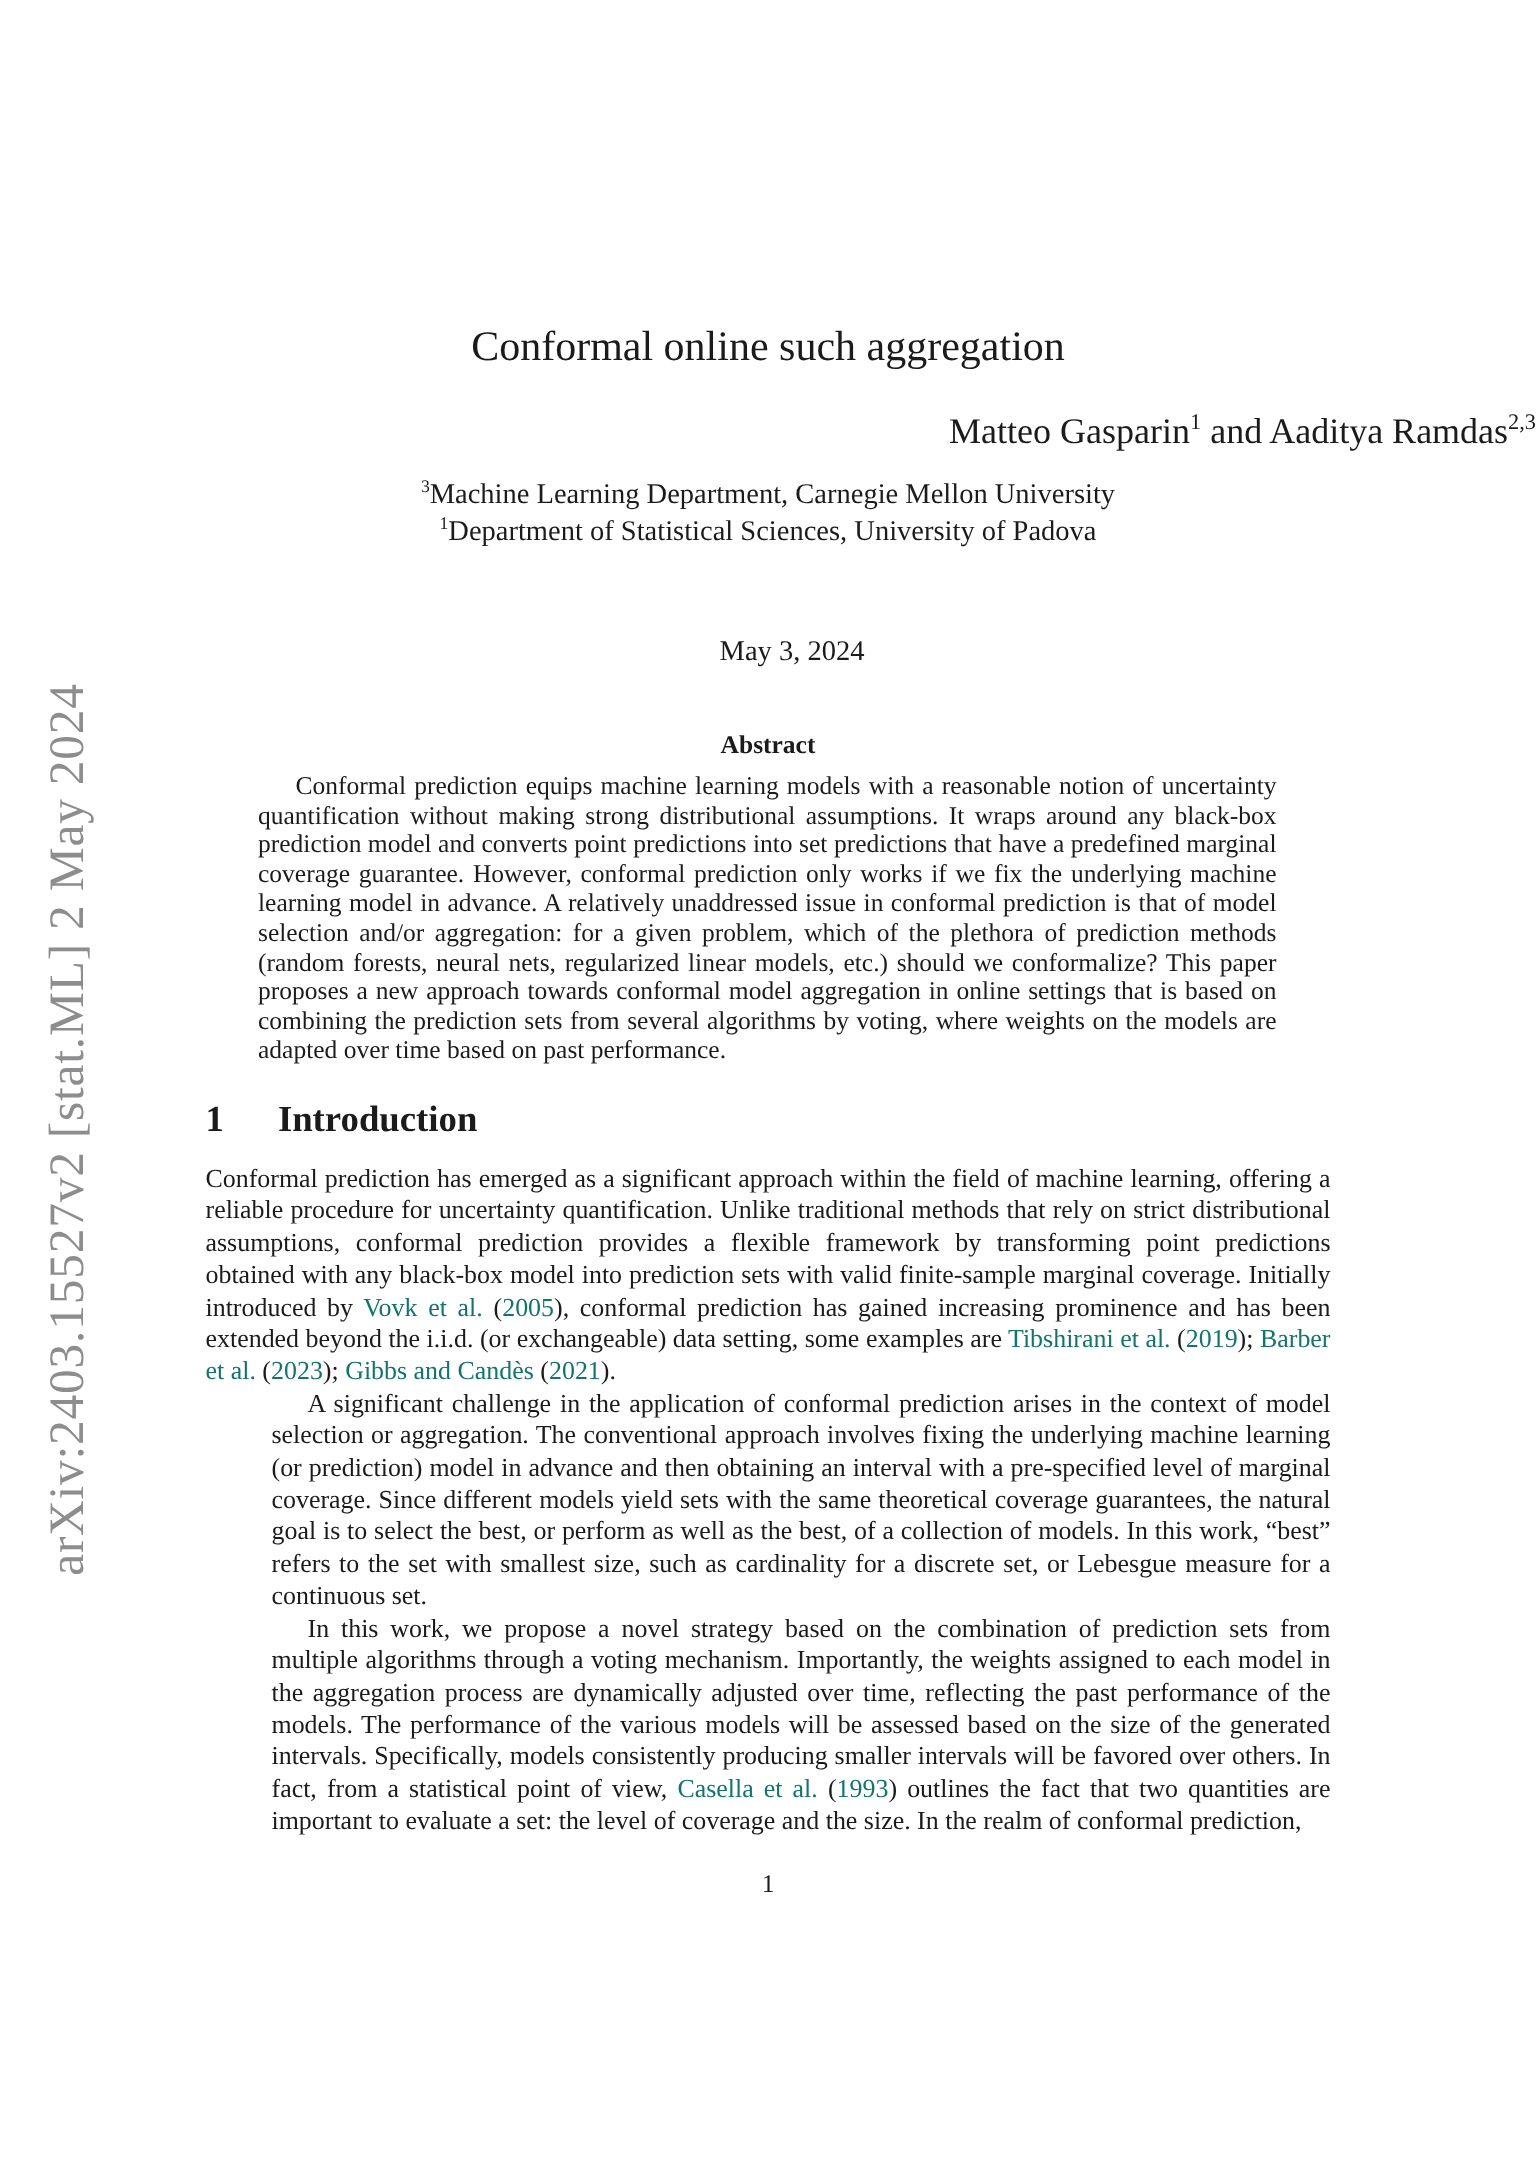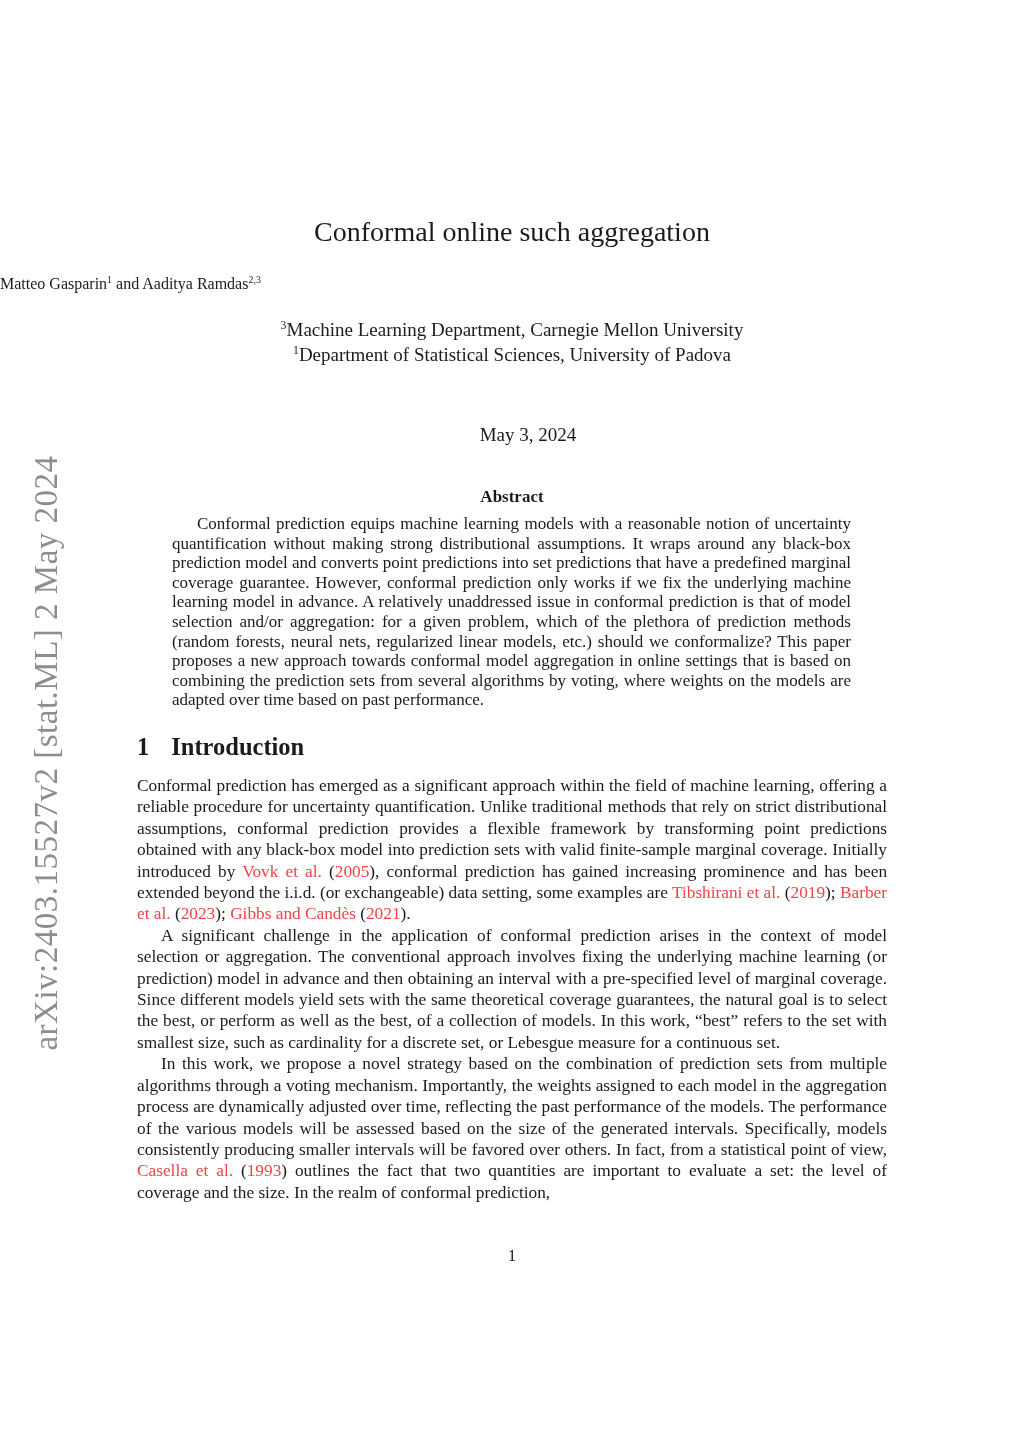--- a/index.html
+++ b/index.html
@@ -29,22 +29,22 @@
     left: 0;
     width: 100%;
     text-align: center;
     font-size: 28px;
   }
   .authors {
     position: absolute;
     top: 275px;
     left: 0;
     width: 100%;
-    text-align: left;
-    font-size: 16px;
+    text-align: right;
+    font-size: 24px;
   }
   .affiliations {
     position: absolute;
     top: 318px;
     left: 0;
     width: 100%;
     text-align: center;
     font-size: 19px;
     line-height: 24.5px;
   }
@@ -75,33 +75,33 @@
     text-align: justify;
     text-indent: 25px;
   }
   .section-heading {
     position: absolute;
     top: 733px;
     left: 137px;
     font-size: 24.5px;
     font-weight: bold;
   }
-  .section-heading .sec-label { margin-left: 22px; }
+  .section-heading .sec-label { margin-left: 36px; }
   .intro-body {
     position: absolute;
     top: 775px;
     left: 137px;
     width: 750px;
     font-size: 17.3px;
     line-height: 21.4px;
     text-align: justify;
   }
   .intro-body p { margin: 0; padding: 0; }
-  .intro-body p.indented { text-indent: 24px; }
-  .cite { color: #ef4444; }
+  .intro-body p.indented { text-indent: 24px; margin-left: 44px; }
+  .cite { color: #0f766e; }
   .page-number {
     position: absolute;
     top: 1246px;
     left: 0;
     width: 100%;
     text-align: center;
     font-size: 17px;
   }
   sup { font-size: 62%; line-height: 0; }
 </style>

